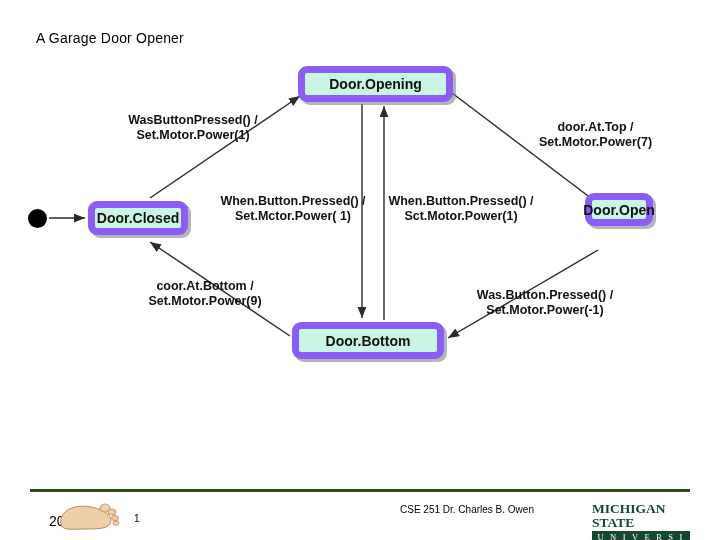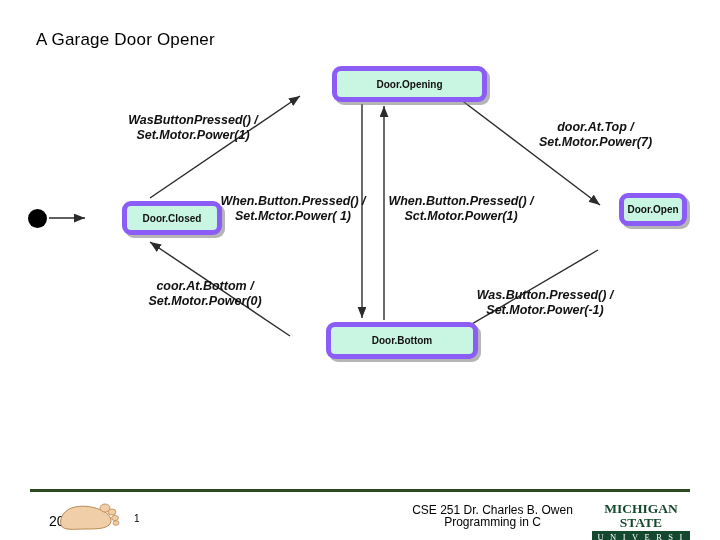--- a/index.html
+++ b/index.html
@@ -17,47 +17,46 @@
   .slide {
     position: absolute;
     left: 0; top: 0;
     width: 720px;
     height: 540px;
   }
   .slide-title {
     position: absolute;
     left: 36px;
     top: 30px;
-    font-size: 17px;
+    font-size: 14px;
     color: #000000;
     font-family: "Liberation Sans", sans-serif;
     letter-spacing: 0.2px;
   }
   .diagram {
     position: absolute;
     left: 0; top: 0;
     width: 720px;
     height: 470px;
   }
   .node {
     position: absolute;
     box-sizing: border-box;
     background: #c9f5e3;
-    border: 5px solid #8b5cf6;
+    border: 7px solid #8b5cf6;
     border-radius: 9px;
     color: #111111;
     font-weight: bold;
-    font-size: 10px;
+    font-size: 14px;
     display: flex;
     align-items: center;
     justify-content: center;
     font-family: "Liberation Sans", sans-serif;
     box-shadow: 3px 3px 0px rgba(120,120,120,0.55);
     white-space: nowrap;
-    margin-left: 34px;
   }
   .node-opening  { left: 298px; top: 66px;  width: 155px; height: 36px; }
   .node-closed   { left: 88px;  top: 201px; width: 100px; height: 34px; text-align: right; }
   .node-open     { left: 585px; top: 193px; width: 68px;  height: 33px; }
   .node-closing  { left: 292px; top: 322px; width: 152px; height: 37px; }
 
   .start-dot {
     position: absolute;
     left: 28px;
     top: 209px;
@@ -69,21 +68,20 @@
 
   .label {
     position: absolute;
     font-size: 12.5px;
     color: #111111;
     font-weight: bold;
     text-align: center;
     line-height: 15px;
     font-family: "Liberation Sans", sans-serif;
     white-space: pre-line;
-    font-style: italic;
   }
   .lbl-was-pressed-1   { left: 118px; top: 113px; width: 150px; }
   .lbl-door-at-top     { left: 523px; top: 120px; width: 145px; }
   .lbl-when-pressed-1  { left: 214px; top: 194px; width: 158px; }
   .lbl-when-pressed-2  { left: 382px; top: 194px; width: 158px; }
   .lbl-at-bottom       { left: 130px; top: 279px; width: 150px; }
   .lbl-was-pressed-m1  { left: 460px; top: 288px; width: 170px; }
 
   svg.edges {
     position: absolute;
@@ -121,40 +119,40 @@
     left: 55px;
     top: 495px;
     width: 66px;
     height: 40px;
   }
   .credit {
     position: absolute;
     left: 400px;
     top: 504px;
     width: 185px;
-    text-align: center;
-    font-size: 12px;
+    text-align: left;
+    font-size: 10px;
     line-height: 12px;
     color: #000;
     font-family: "Liberation Sans", sans-serif;
   }
   .msu-logo {
     position: absolute;
     left: 592px;
     top: 502px;
     width: 98px;
     height: 27px;
   }
   .msu-top {
     font-family: "Liberation Serif", serif;
     font-weight: bold;
     font-size: 13.5px;
     color: #14482f;
     letter-spacing: 0px;
-    text-align: center;
+    text-align: left;
     line-height: 14px;
   }
   .msu-bar {
     background: #14482f;
     color: #ffffff;
     font-family: "Liberation Serif", serif;
     font-size: 8.5px;
     letter-spacing: 2.2px;
     text-align: center;
     line-height: 12px;
@@ -210,40 +208,39 @@
 
     <div class="label lbl-was-pressed-1">WasButtonPressed() /
 Set.Motor.Power(1)</div>
     <div class="label lbl-door-at-top">door.At.Top /
 Set.Motor.Power(7)</div>
     <div class="label lbl-when-pressed-1">When.Button.Pressed() /
 Set.Mctor.Power( 1)</div>
     <div class="label lbl-when-pressed-2">When.Button.Pressed() /
 Sct.Motor.Power(1)</div>
     <div class="label lbl-at-bottom">coor.At.Bottom /
-Set.Motor.Power(0)</div>
+Set.Motor.Power(9)</div>
     <div class="label lbl-was-pressed-m1">Was.Button.Pressed() /
 Set.Motor.Power(-1)</div>
   </div>
 
   <div class="footer-rule"></div>
   <div class="page-num">20</div>
   <div class="slide-num">1</div>
 
   <svg class="foot-img" viewBox="0 0 66 40">
     <path d="M6,30 C4,22 10,14 20,12 C30,10 40,12 48,16 C56,20 58,26 54,30 C50,34 40,34 30,34 C20,34 8,36 6,30 Z" fill="#f0cfa8" stroke="#b98a55" stroke-width="1"></path>
     <ellipse cx="50" cy="13" rx="5" ry="4" fill="#f0cfa8" stroke="#b98a55" stroke-width="0.8"></ellipse>
     <ellipse cx="57" cy="17" rx="4" ry="3" fill="#f0cfa8" stroke="#b98a55" stroke-width="0.8"></ellipse>
     <ellipse cx="60" cy="23" rx="3.4" ry="2.6" fill="#f0cfa8" stroke="#b98a55" stroke-width="0.8"></ellipse>
     <ellipse cx="61" cy="28" rx="3" ry="2.3" fill="#f0cfa8" stroke="#b98a55" stroke-width="0.8"></ellipse>
   </svg>
 
   <div class="credit">
     <div>CSE 251 Dr. Charles B. Owen</div>
-    <div>Programming in C</div>
   </div>
 
   <div class="msu-logo">
     <div class="msu-top">MICHIGAN STATE</div>
     <div class="msu-bar">U N I V E R S I T Y</div>
   </div>
 
 </div>
 
 </body></html>

